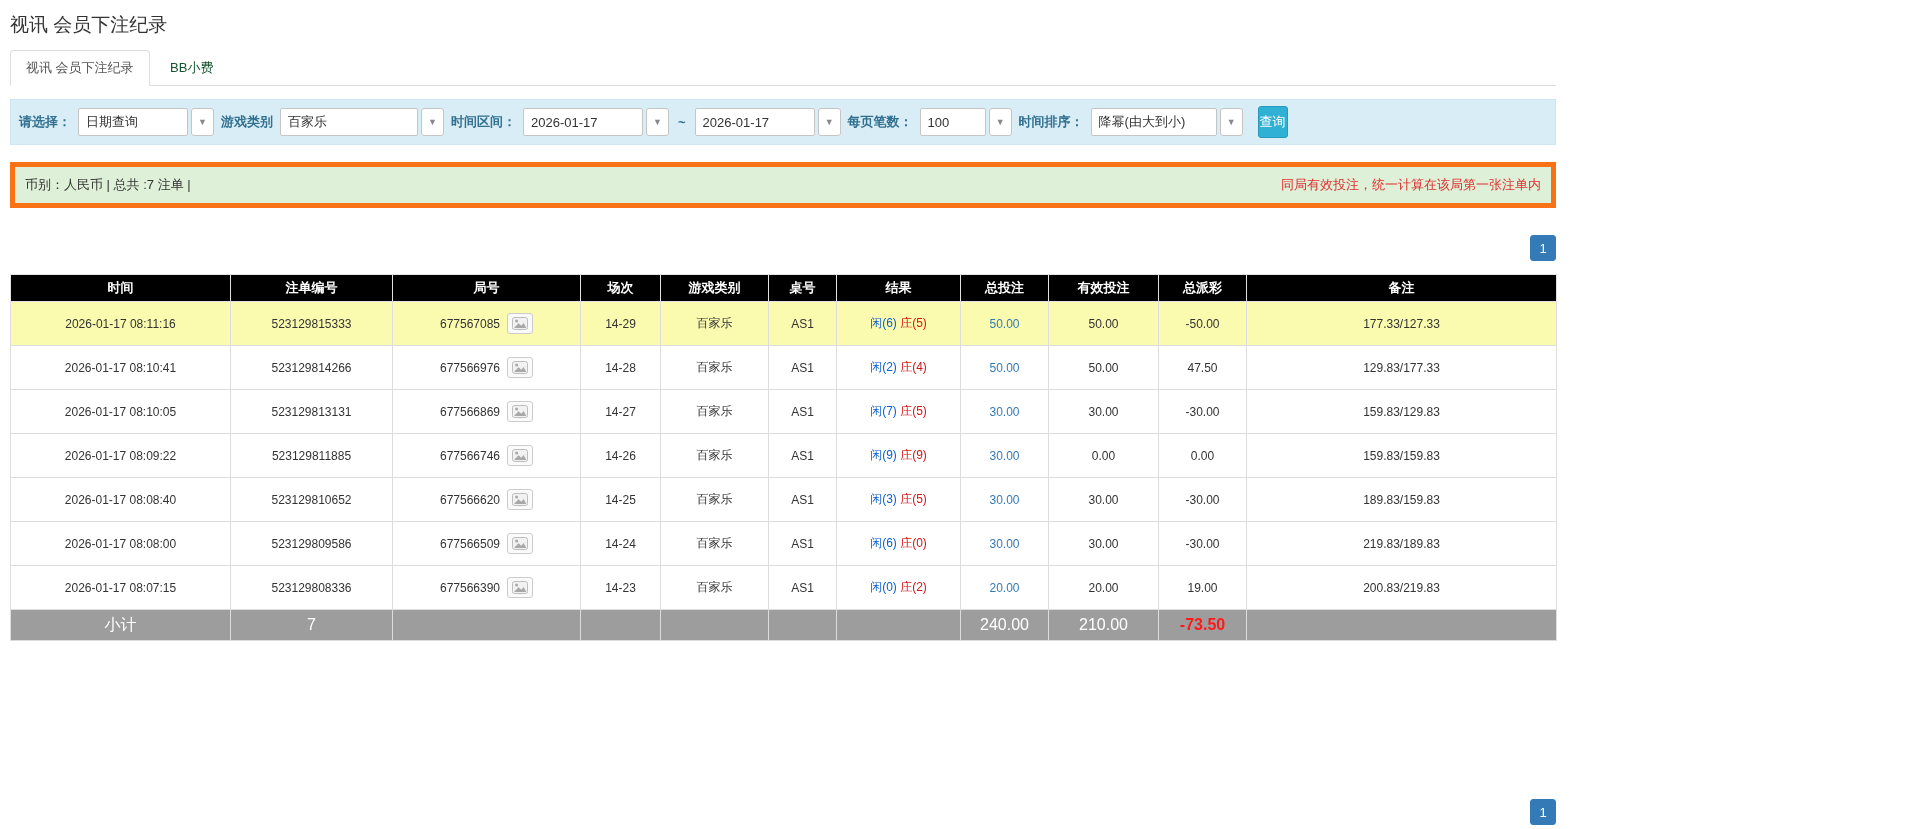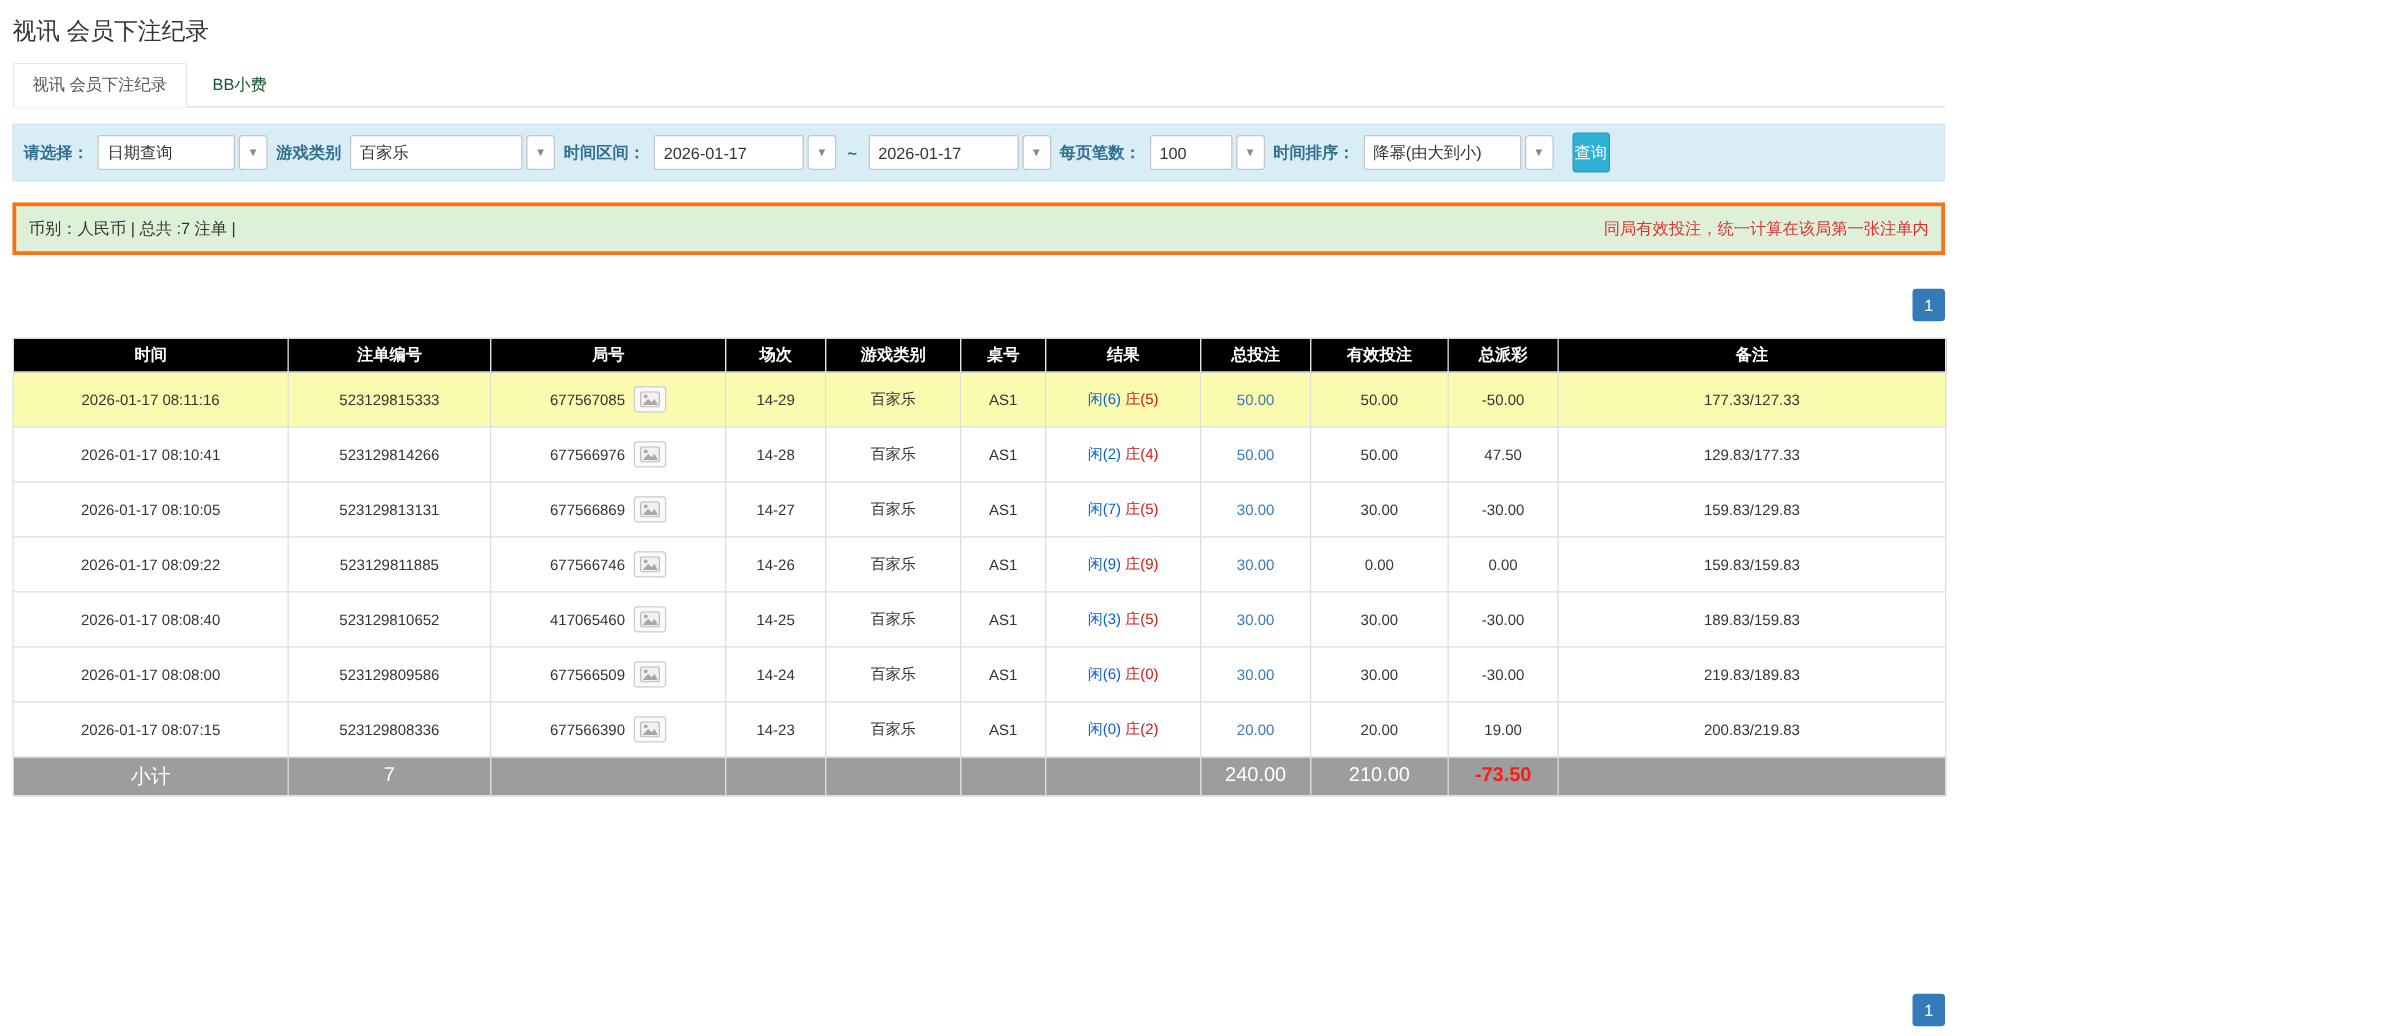--- a/index.html
+++ b/index.html
@@ -21,21 +21,21 @@
   
   .filterbar { margin-top:13px; background:#d9edf7; border:1px solid #cde6f2; padding:6px 8px; display:flex; align-items:center; gap:7px; font-size:13px; }
   .flabel { font-weight:bold; color:#31708f; white-space:nowrap; }
   .combo { display:inline-flex; align-items:center; gap:3px; }
   .combo input { height:28px; border:1px solid #c5c5c5; border-radius:2px; padding:0 7px; font-size:13px; color:#333; background:#fff; font-family:Liberation Sans, sans-serif; }
   .arrow-btn { width:23px; height:28px; border:1px solid #c5c5c5; border-radius:3px; background:#fff; display:inline-flex; align-items:center; justify-content:center; color:#888; font-size:9px; cursor:pointer; }
   .tilde { color:#31708f; font-weight:bold; padding:0 2px; }
   .search-btn { margin-left:8px; background:#31b0d5; border:1px solid #269abc; color:#fff; font-size:13px; padding:6px 1px; border-radius:3px; cursor:pointer; font-family:inherit; }
 
   
-  .infobar { margin-top:17px; background:#dff0d8; border:3px solid #f97316; padding:9px 10px; display:flex; justify-content:space-between; align-items:center; font-size:13px; color:#333; }
+  .infobar { margin-top:17px; background:#dff0d8; border:5px solid #f97316; padding:9px 10px; display:flex; justify-content:space-between; align-items:center; font-size:13px; color:#333; }
   .notice { color:#e03030; }
 
   
   .pagerow { display:flex; justify-content:flex-end; }
   .pagerow.top { margin-top:27px; }
   .pagerow.bottom { margin-top:158px; }
   .page-btn { min-width:26px; height:26px; padding:0 8px; background:#337ab7; border:1px solid #337ab7; border-radius:3px; color:#fff; font-size:13px; display:inline-flex; align-items:center; justify-content:center; cursor:pointer; }
 
   
   table.records { margin-top:13px; width:1546px; border-collapse:collapse; table-layout:fixed; font-size:12px; }
@@ -226,21 +226,21 @@
           <td><span class="player">闲(9)</span> <span class="banker">庄(9)</span></td>
           <td><span class="blue">30.00</span></td>
           <td>0.00</td>
           <td>0.00</td>
           <td>159.83/159.83</td>
         </tr>
         <tr>
           <td>2026-01-17 08:08:40</td>
           <td>523129810652</td>
           <td><span class="round-wrap">
-              <span>417065460</span>
+              <span>677566620</span>
               <span class="round-icon">
                 <svg width="16" height="13" viewBox="0 0 16 13">
                   <rect x="0.5" y="0.5" width="15" height="12" rx="2" fill="#f1f1f1" stroke="#bdbdbd"></rect>
                   <circle cx="4.6" cy="4" r="1.5" fill="#a8a8a8"></circle>
                   <path d="M2 11 L6.5 6.2 L9.3 8.8 L11.6 6 L14.3 11 Z" fill="#a8a8a8"></path>
                 </svg>
               </span>
             </span></td>
           <td>14-25</td>
           <td>百家乐</td>

